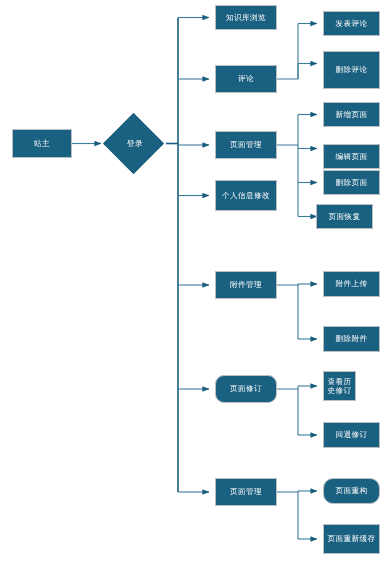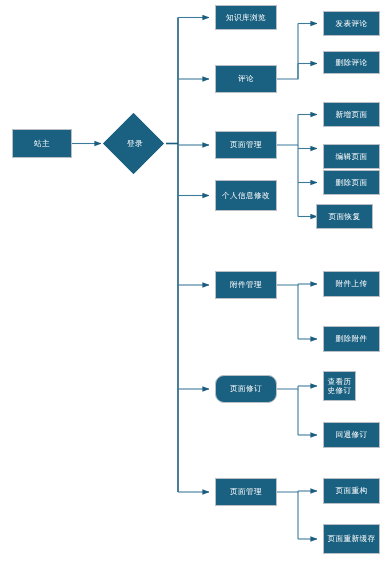--- a/index.html
+++ b/index.html
@@ -146,21 +146,21 @@
   <div class="node" style="left:215px; top:375px; width:62px; height:28px;border-radius:9px;">
     <span>页面修订</span>
   </div>
   <div class="node" style="left:215px; top:478px; width:62px; height:28px;">
     <span>页面管理</span>
   </div>
 
   <div class="node" style="left:323px; top:11px; width:57px; height:25px;">
     <span>发表评论</span>
   </div>
-  <div class="node" style="left:323px; top:51px; width:57px; height:23px;">
+  <div class="node" style="left:323px; top:51px; width:57px; height:38px;">
     <span>删除评论</span>
   </div>
   <div class="node" style="left:323px; top:102px; width:57px; height:25px;">
     <span>新增页面</span>
   </div>
   <div class="node" style="left:323px; top:144px; width:57px; height:25px;">
     <span>编辑页面</span>
   </div>
   <div class="node" style="left:323px; top:170px; width:57px; height:25px;">
     <span>删除页面</span>
@@ -173,20 +173,20 @@
   </div>
   <div class="node" style="left:323px; top:271px; width:57px; height:26px;">
     <span>附件上传</span>
   </div>
   <div class="node" style="left:323px; top:371px; width:33px; height:30px;">
     <span>查看历史修订</span>
   </div>
   <div class="node" style="left:323px; top:422px; width:57px; height:26px;">
     <span>回退修订</span>
   </div>
-  <div class="node" style="left:323px; top:478px; width:57px; height:26px;">
+  <div class="node" style="left:323px; top:478px; width:57px; height:26px;border-radius:10px;">
     <span>页面重构</span>
   </div>
   <div class="node" style="left:323px; top:524px; width:57px; height:30px;">
     <span>页面重新缓存</span>
   </div>
 
 </div>
 
 </body></html>

